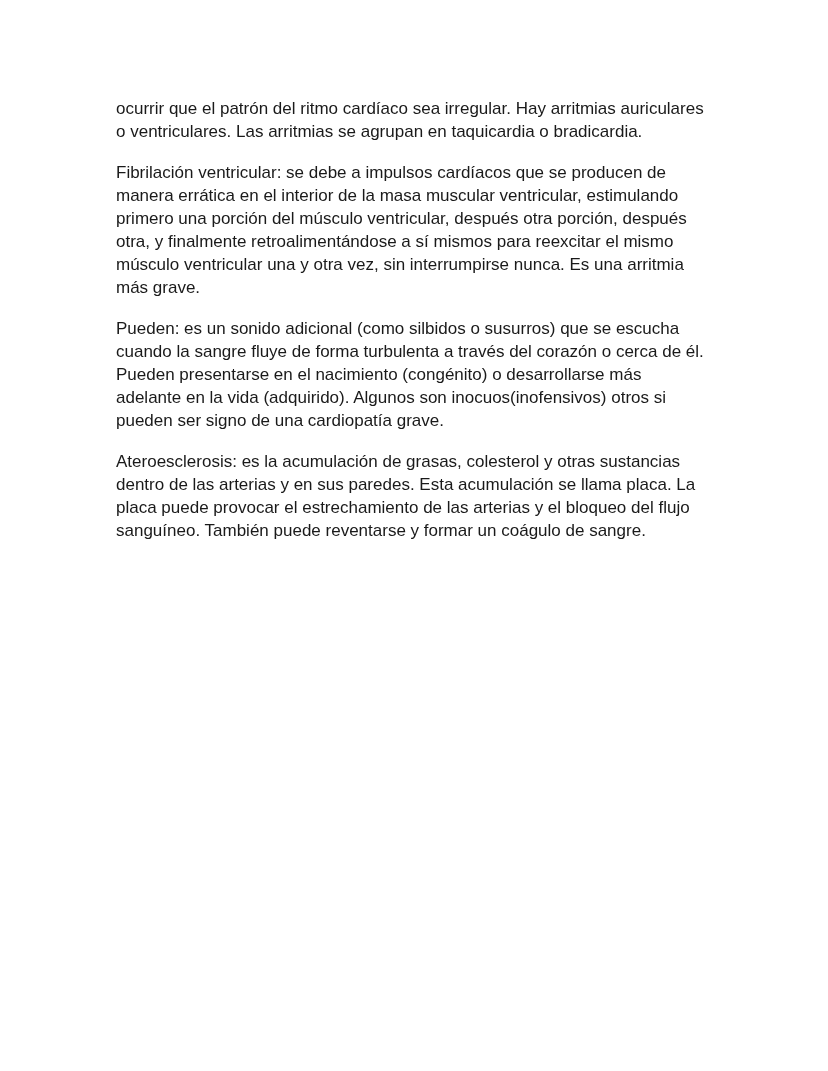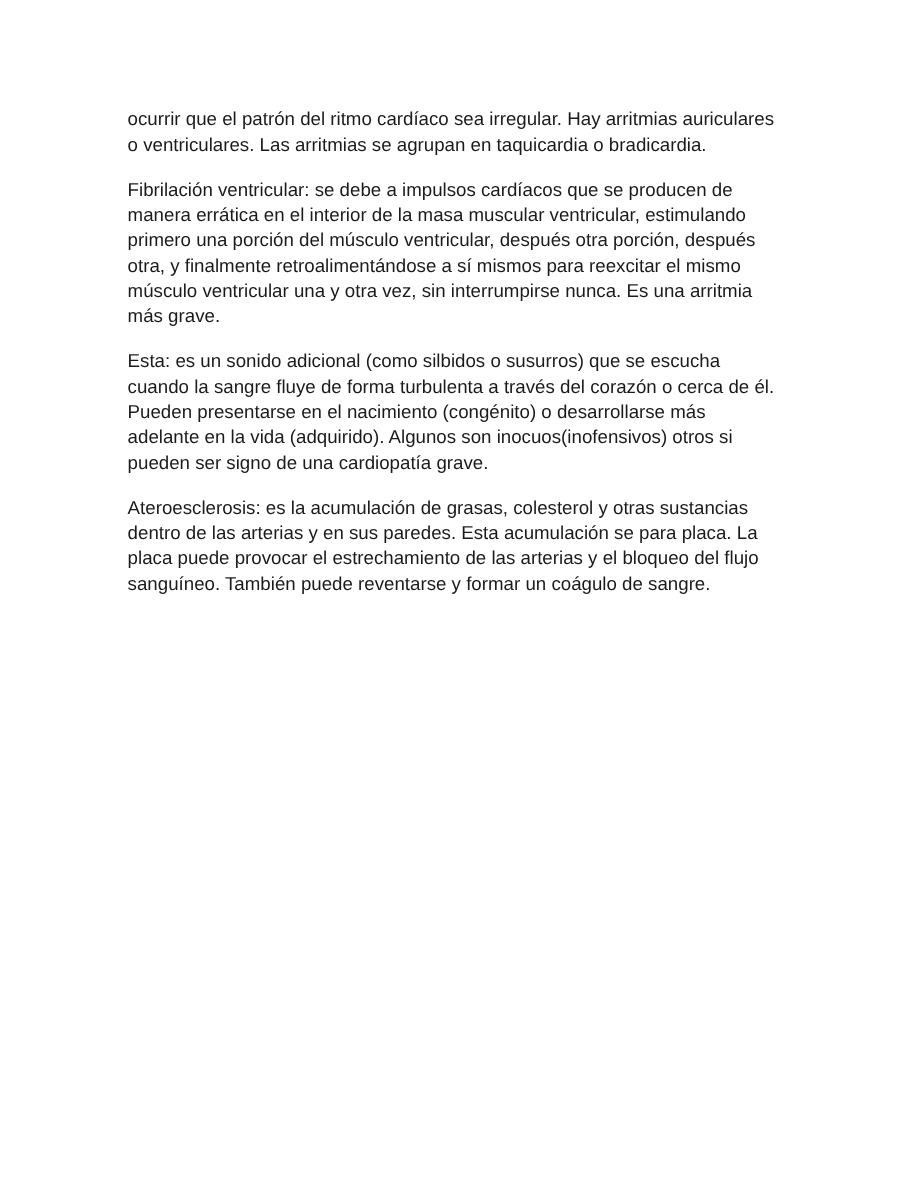--- a/index.html
+++ b/index.html
@@ -34,17 +34,17 @@
 </style>
 </head>
 <body>
 
 <div class="page">
 
   <p><span class="term"></span><span>ocurrir que el patrón del ritmo cardíaco sea irregular. Hay arritmias auriculares o ventriculares. Las arritmias se agrupan en taquicardia o bradicardia.</span></p>
 
   <p><span class="term">Fibrilación ventricular</span><span>: se debe a impulsos cardíacos que se producen de manera errática en el interior de la masa muscular ventricular, estimulando primero una porción del músculo ventricular, después otra porción, después otra, y finalmente retroalimentándose a sí mismos para reexcitar el mismo músculo ventricular una y otra vez, sin interrumpirse nunca. Es una arritmia más grave.</span></p>
 
-  <p><span class="term">Esta</span><span>: es un sonido adicional (como silbidos o susurros) que se escucha cuando la sangre fluye de forma turbulenta a través del corazón o cerca de él. Pueden presentarse en el nacimiento (congénito) o desarrollarse más adelante en la vida (adquirido). Algunos son inocuos(inofensivos) otros si pueden ser signo de una cardiopatía grave.</span></p>
+  <p><span class="term">Pueden</span><span>: es un sonido adicional (como silbidos o susurros) que se escucha cuando la sangre fluye de forma turbulenta a través del corazón o cerca de él. Pueden presentarse en el nacimiento (congénito) o desarrollarse más adelante en la vida (adquirido). Algunos son inocuos(inofensivos) otros si pueden ser signo de una cardiopatía grave.</span></p>
 
-  <p><span class="term">Ateroesclerosis</span><span>: es la acumulación de grasas, colesterol y otras sustancias dentro de las arterias y en sus paredes. Esta acumulación se para placa. La placa puede provocar el estrechamiento de las arterias y el bloqueo del flujo sanguíneo. También puede reventarse y formar un coágulo de sangre.</span></p>
+  <p><span class="term">Ateroesclerosis</span><span>: es la acumulación de grasas, colesterol y otras sustancias dentro de las arterias y en sus paredes. Esta acumulación se llama placa. La placa puede provocar el estrechamiento de las arterias y el bloqueo del flujo sanguíneo. También puede reventarse y formar un coágulo de sangre.</span></p>
 
 </div>
 
 </body></html>

